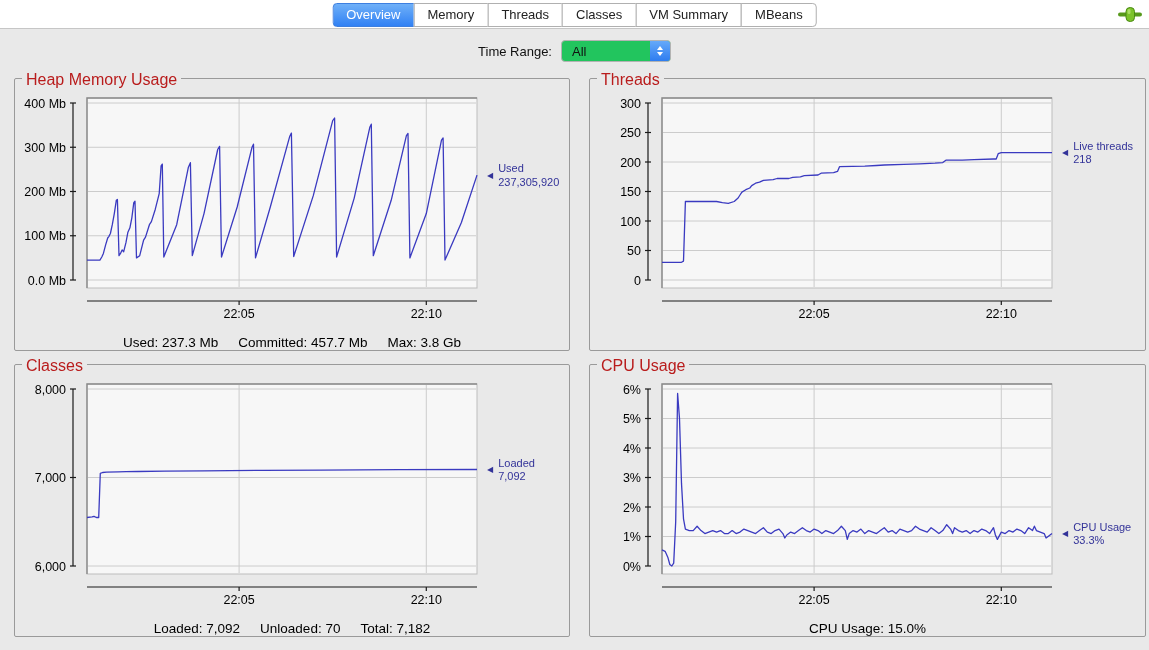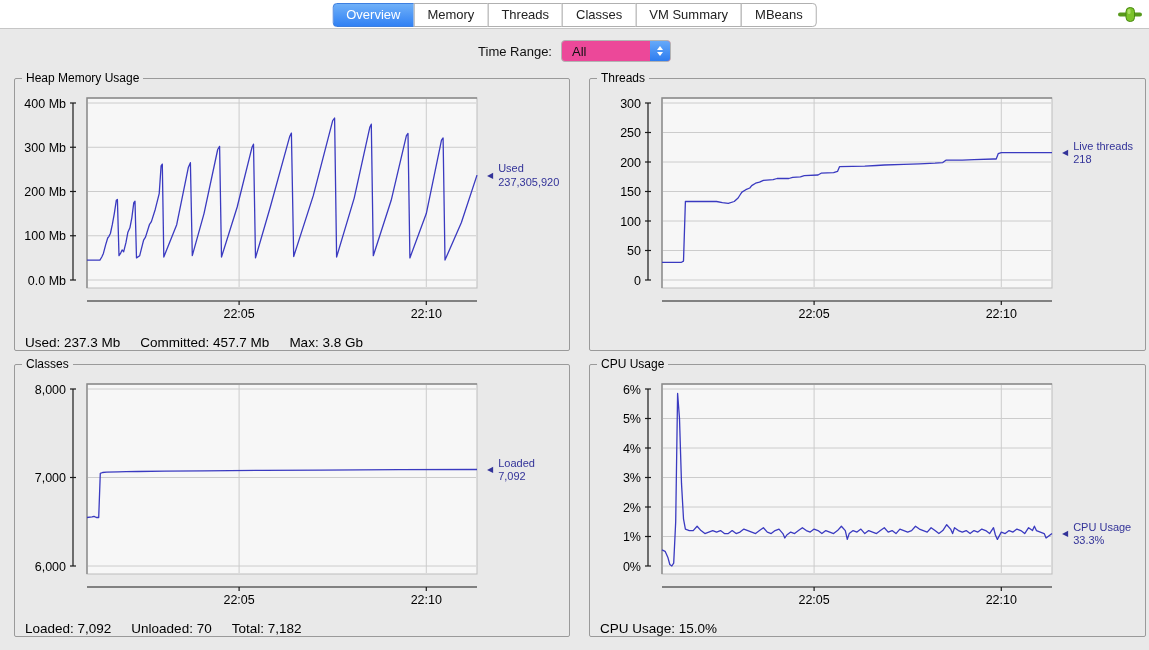--- a/index.html
+++ b/index.html
@@ -31,21 +31,21 @@
     border-color:#3d7fe0; color:#fff;
   }
   .conn-icon { position:absolute; right:7px; top:7px; }
   
   .timerange-row {
     height:44px; display:flex; align-items:center; justify-content:center; gap:9px;
   }
   .timerange-label { font-size:13px; color:#111; }
   .select {
     display:flex; align-items:stretch; width:110px; height:22px;
-    background:#ec4899; border:1px solid #b3b3b3; border-radius:4px; overflow:hidden;
+    background:#22c55e; border:1px solid #b3b3b3; border-radius:4px; overflow:hidden;
   }
   .select .val { flex:1; font-size:13px; padding:3px 0 0 10px; color:#111; }
   .select .stepper {
     width:20px; background:linear-gradient(#66a9f9,#2e7df0);
     display:flex; flex-direction:column; align-items:center; justify-content:center;
   }
   .arr-up { width:0;height:0;border-left:3.5px solid transparent;border-right:3.5px solid transparent;border-bottom:4.5px solid #fff;margin-bottom:2px;}
   .arr-dn { width:0;height:0;border-left:3.5px solid transparent;border-right:3.5px solid transparent;border-top:4.5px solid #fff;}
   
   .grid {
@@ -53,30 +53,30 @@
     margin:5px 3px 0 14px;
   }
   .panel {
     position:relative; height:273px;
     border:1px solid #9a9a9a; border-radius:2px;
     padding-top:11px;
   }
   .panel-title {
     position:absolute; top:-8px; left:7px;
     background:#e9e9e9; padding:0 4px;
-    font-size:12px; color:#000000;
+    font-size:16px; color:#b91c1c;
   }
   .chart-row { display:flex;align-items:center; }
   .legend-area { position:relative; flex:1; height:242px; }
   .legend-float {
     position:absolute; left:2px; display:flex; gap:5px; align-items:center;
     color:#333399; font-size:11px; line-height:1.25; white-space:nowrap;
   }
   .legend-arrow { font-size:8px; color:#333399; }
-  .summary { font-size:13.5px; color:#000; margin-top:3px; }
+  .summary { text-align:center; font-size:13.5px; color:#000; margin-top:3px; }
   .summary span { margin:0 10px; }
   svg.chart { display:block; }
 </style>
 </head>
 <body>
 
 <div class="topbar">
   <div class="tabs">
     <span class="tab selected">Overview</span>
     <span class="tab">Memory</span>

